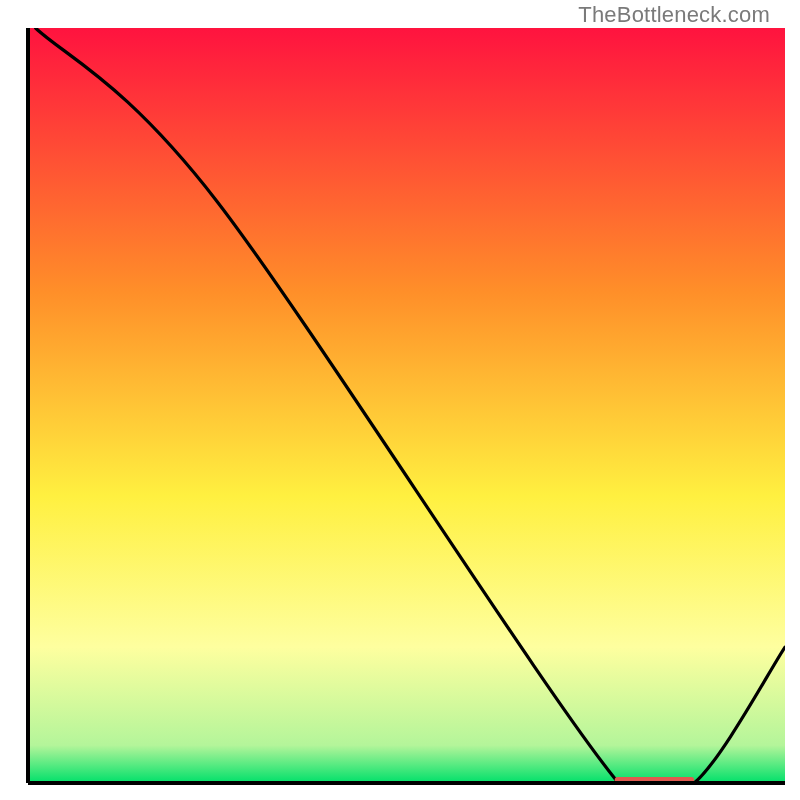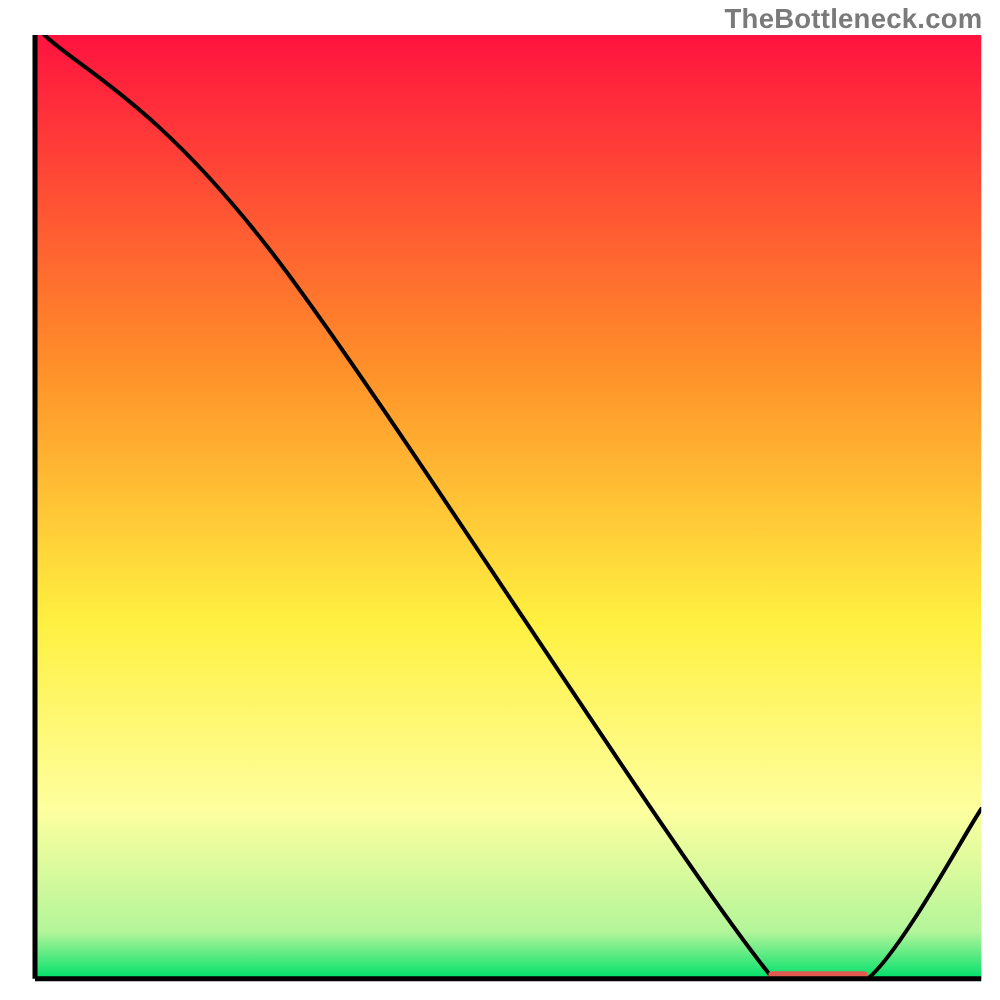--- a/index.html
+++ b/index.html
@@ -7,23 +7,23 @@
     padding: 0;
     width: 800px;
     height: 800px;
     background: #ffffff;
     overflow: hidden;
     font-family: Arial, Helvetica, sans-serif;
   }
   .attribution {
     position: absolute;
     top: 2px;
-    right: 14px;
+    right: 30px;
     font-size: 22px;
-    font-weight: 700;
+    font-weight: 400;
     color: #7a7a7a;
     letter-spacing: 0.2px;
   }
   svg {
     display: block;
   }
 </style>
 </head>
 <body>
 

